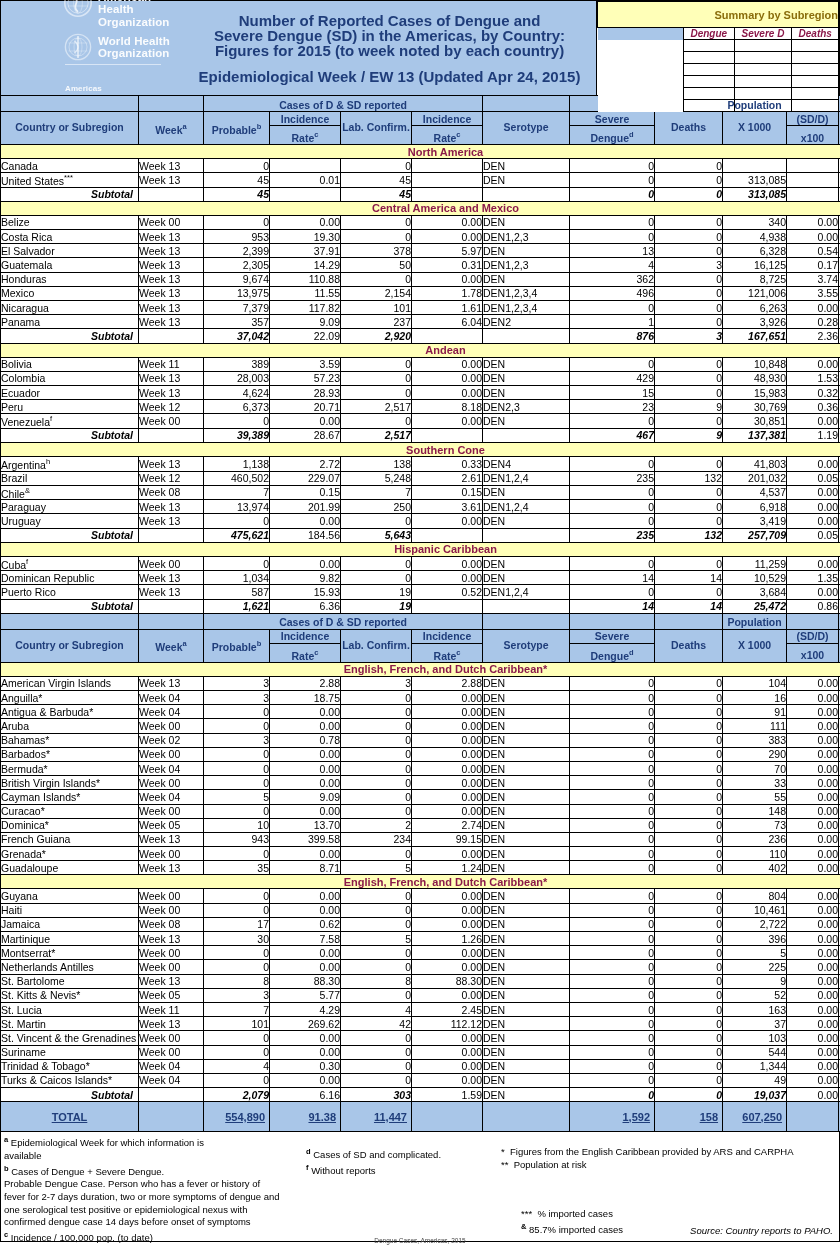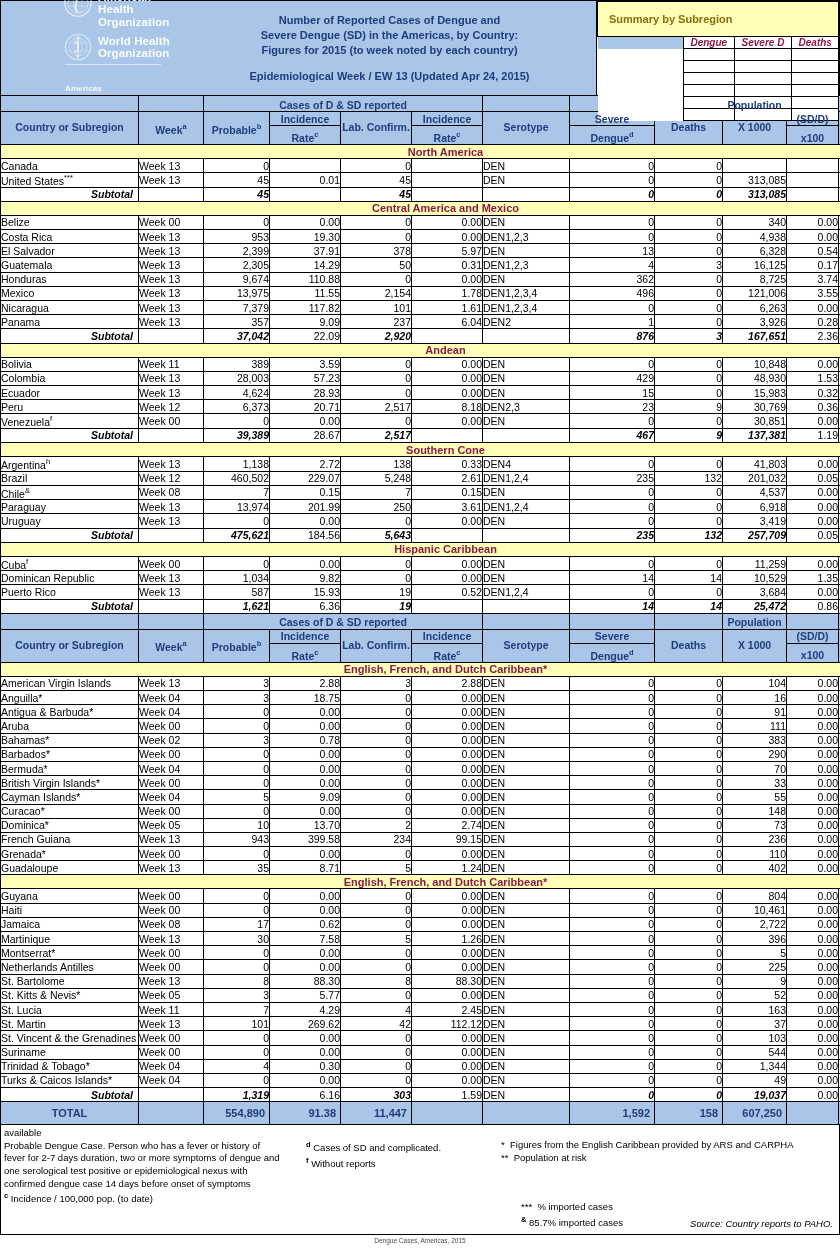--- a/index.html
+++ b/index.html
@@ -29,30 +29,30 @@
   }
   .logo-row { display:flex; align-items:center; gap:5px; margin-bottom:2px; }
   .logo-mark { width:30px; height:30px; flex:0 0 30px; }
   .logo-txt { opacity:.95; }
   .logo-sub { font-size:8px; margin-top:18px; padding-left:2px; opacity:.9; }
   .logo-rule { height:1px; background:rgba(255,255,255,.55); margin:2px 0 2px 2px; width:96px; }
   .banner-title {
     position:absolute; left:190px; right:8px; top:0; height:95px;
     display:flex; flex-direction:column; justify-content:center;
     align-items:center; text-align:center;
-    color:#1f3d7a; font-size:11px; font-weight:bold; line-height:15px;
+    color:#1f3d7a; font-size:15px; font-weight:bold; line-height:15px;
   }
   .banner-title .gap { height:11px; }
 
   
   .summary { flex:1 1 auto; background:#ffffff; border-left:1px solid #000; }
   .summary table { width:100%; height:100%; border-collapse:collapse; }
   .summary .sum-title {
     background:#ffffb8; color:#8a6d0b; font-weight:bold; font-size:11px;
-    text-align:left; border:1px solid #000; height:26px; padding:11px;
+    text-align:right; border:1px solid #000; height:26px; padding:0;
   }
   .summary th.sum-col {
     color:#8b1a4a; font-style:italic; font-weight:bold; font-size:10px;
     text-align:center; border:1px solid #000; height:12px; padding:0 2px;
     background:#fff;
   }
   .summary th.sum-blank { border:none; background:#a9c6e8; width:86px; }
   .summary td.sum-name {
     color:#8b1a4a; font-weight:bold; font-size:10.5px;
     padding:0 0 0 3px; height:12px; white-space:nowrap; overflow:hidden;
@@ -101,22 +101,22 @@
   td.week { padding-left:3px; text-align:left; }
   td.num  { text-align:right; padding-right:3px; }
   td.sero { padding-left:4px; text-align:left; }
   sup.fn { font-size:7.5px; vertical-align:super; }
 
   tr.subtotal td { height:14.2px; font-size:10.5px; font-style:italic; font-weight:bold; }
   tr.subtotal td.name { text-align:right; padding-right:5px; }
   tr.subtotal td.num-plain { font-style:normal; font-weight:normal; }
 
   tr.total td {
-    background:#a9c6e8; color:#1f3d7a; height:23px;
-    font-size:11px; font-weight:bold;
+    background:#a9c6e8; color:#1f3d7a; height:30px;
+    font-size:11px; font-weight:bold;text-decoration:underline;
   }
   tr.total td.name { text-align:center; padding:0; }
   tr.total td.num { text-align:right; padding-right:4px; }
 
   
   .notes {
     width:840px; border:1px solid #000; border-top:none;
     position:relative; height:110px; font-size:9.5px; line-height:12.6px;
   }
   .notes-col-a { position:absolute; left:3px; top:2px; width:300px; }
@@ -1121,21 +1121,21 @@
           <td class="sero">DEN</td>
           <td class="num">0</td>
           <td class="num">0</td>
           <td class="num">49</td>
           <td class="num">0.00</td>
           <td class="num">0.00</td>
         </tr>
         <tr class="subtotal">
           <td class="name">Subtotal</td>
           <td class="week"></td>
-          <td class="num">1,319</td>
+          <td class="num">2,079</td>
           <td class="num num-plain">6.16</td>
           <td class="num">303</td>
           <td class="num num-plain">1.59</td>
           <td class="sero num-plain">DEN</td>
           <td class="num">0</td>
           <td class="num">0</td>
           <td class="num">19,037</td>
           <td class="num num-plain">0.00</td>
           <td class="num num-plain">0.00</td>
         </tr>
@@ -1151,21 +1151,23 @@
           <td class="num">158</td>
           <td class="num">607,250</td>
           <td class="num"></td>
           <td class="num">0.03</td>
         </tr>
       </tbody>
   </table>
 
   <div class="notes">
     <div class="notes-col-a">
+      <span class="nl"><sup>a</sup> <span>Epidemiological Week for which information is</span></span>
       <span class="nl">available</span>
+      <span class="nl"><sup>b</sup> <span>Cases of Dengue + Severe Dengue.</span></span>
       <span class="nl">Probable Dengue Case. Person who has a fever or history of</span>
       <span class="nl">fever for 2-7 days duration, two or more symptoms of dengue and</span>
       <span class="nl">one serological test positive or epidemiological nexus with</span>
       <span class="nl">confirmed dengue case 14 days before onset of symptoms</span>
       <span class="nl"><sup>c</sup> <span>Incidence / 100,000 pop. (to date)</span></span>
     </div>
 
     <div class="notes-col-b">
       <span class="nl"><sup>d</sup> <span>Cases of SD and complicated.</span></span>
       <span class="nl"><sup>f</sup> <span>Without reports</span></span>

